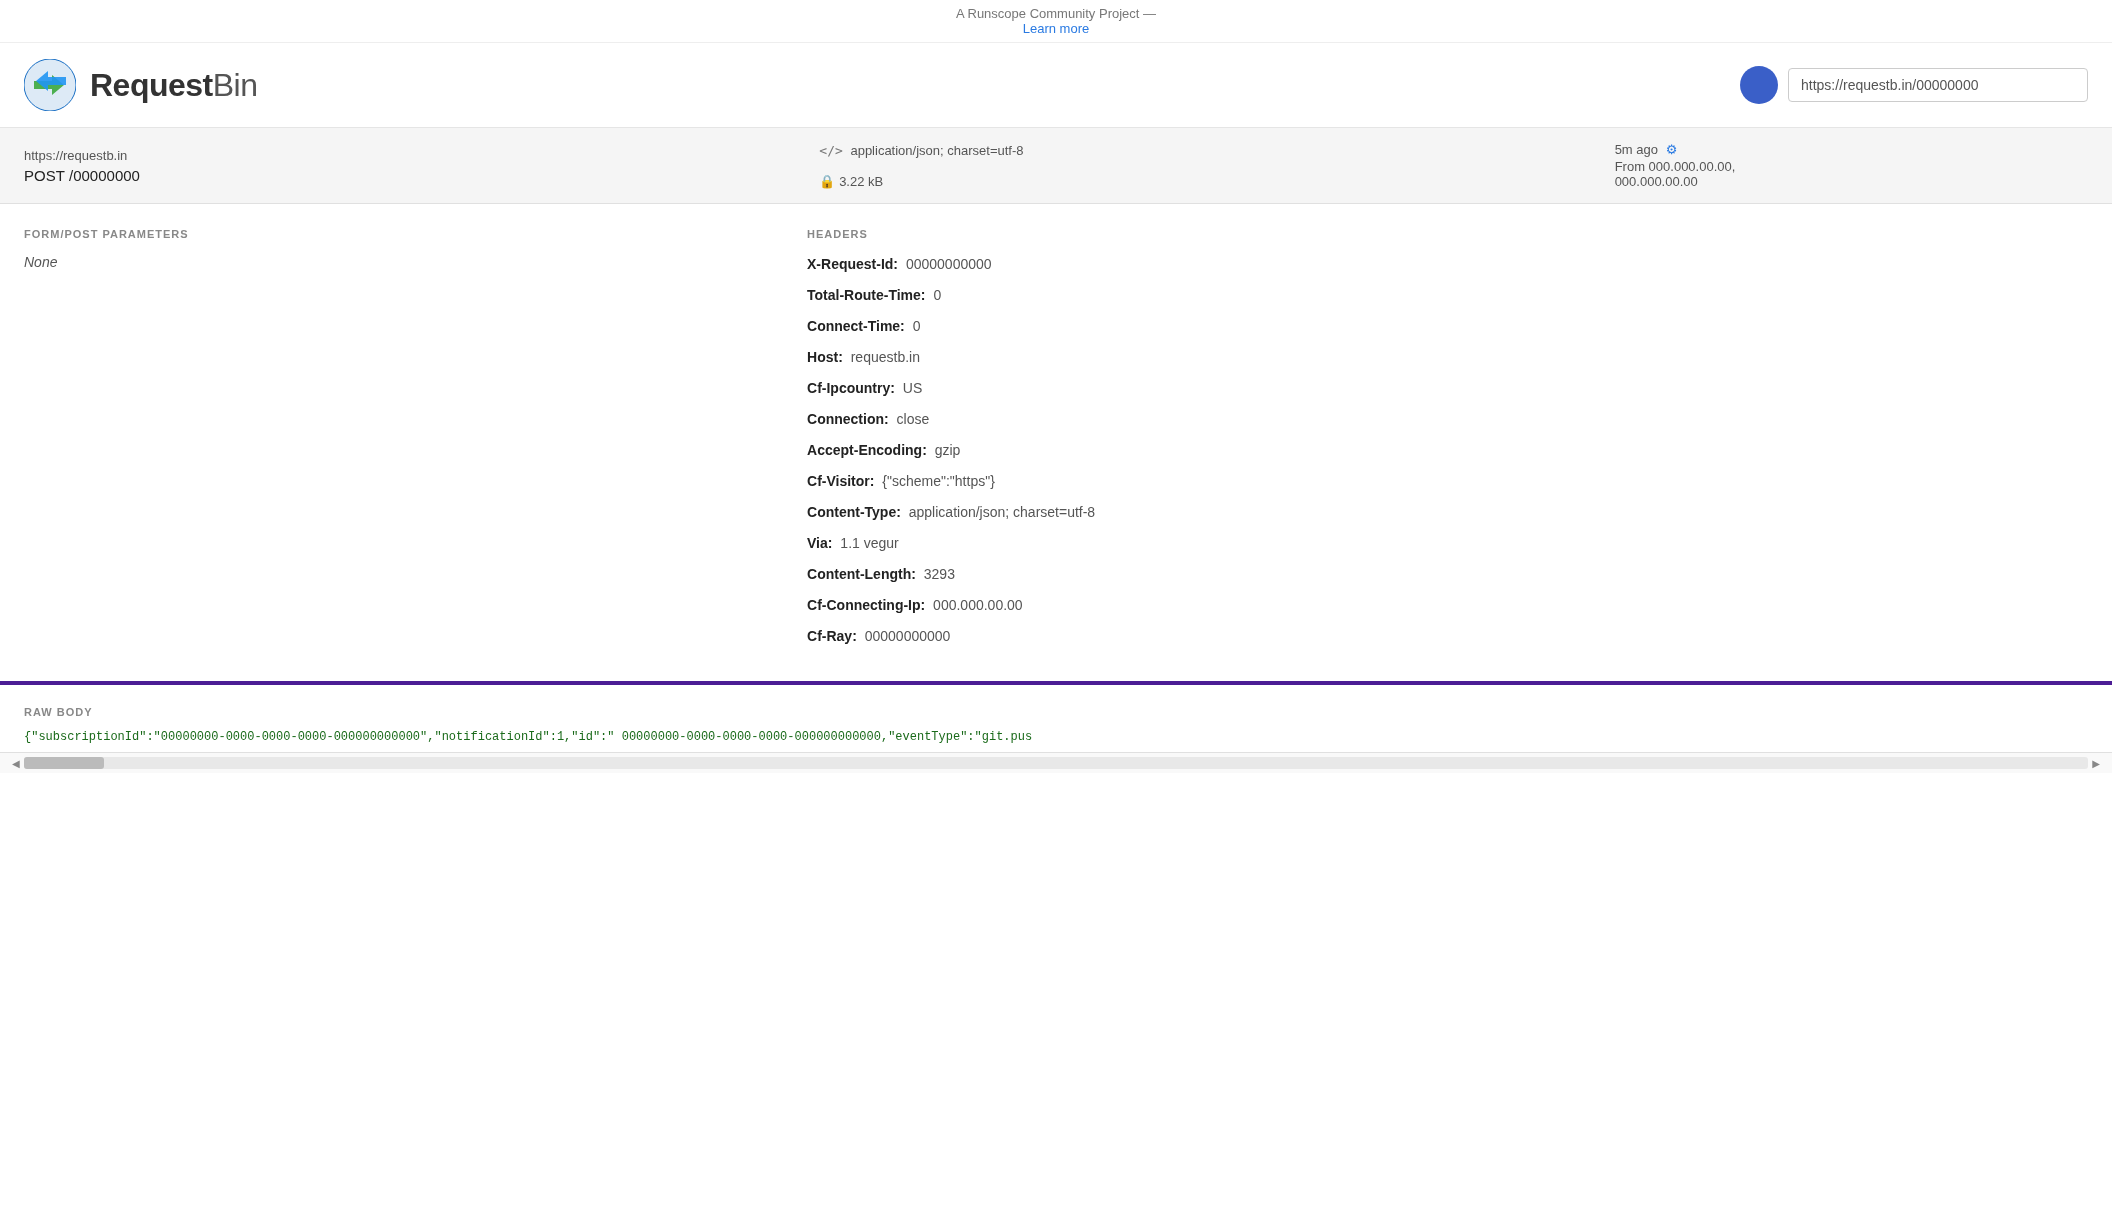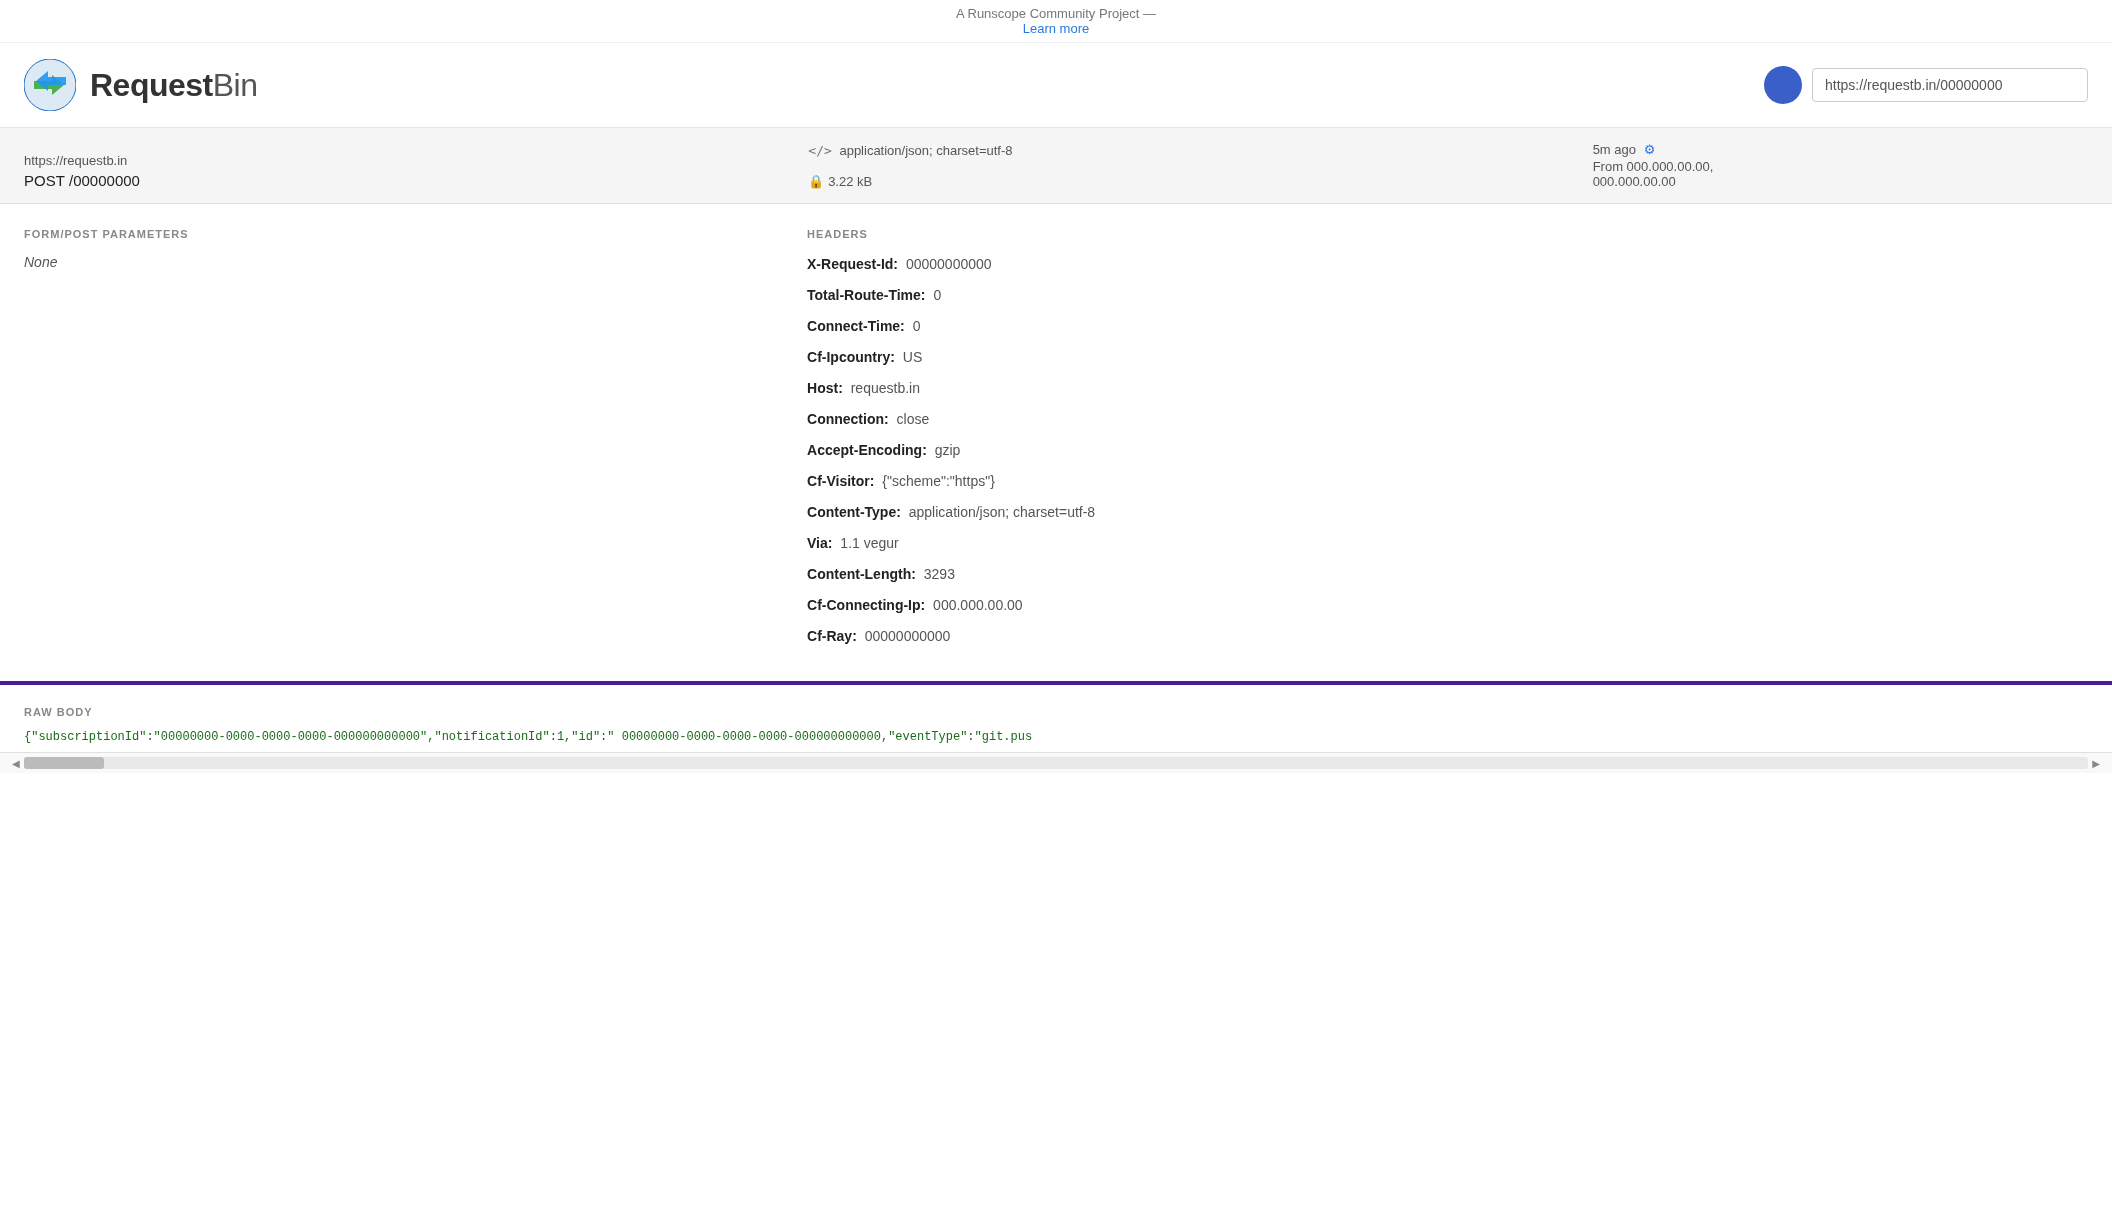--- a/index.html
+++ b/index.html
@@ -69,32 +69,32 @@
       height: 38px;
       border-radius: 50%;
       background: #3a5fc8;
     }
     .url-input {
       border: 1px solid #ccc;
       border-radius: 4px;
       padding: 8px 12px;
       font-size: 14px;
       color: #555;
-      width: 276px;
+      width: 300px;
       background: #fff;
     }
 
     
     .request-banner {
       background: #f5f5f5;
       border-bottom: 1px solid #e0e0e0;
       padding: 14px 24px;
       display: flex;
-      align-items: flex-end;
-      gap: 0;
+      align-items: center;
+      gap: 11px;
     }
     .banner-col {
       flex: 1;
     }
     .banner-col:first-child {
       flex: 0 0 38%;
     }
     .banner-col:nth-child(2) {
       flex: 0 0 38%;
     }
@@ -307,22 +307,22 @@
     <div class="section-title">FORM/POST PARAMETERS</div>
     <div class="none-label">None</div>
   </div>
   <div class="right-panel">
     <div class="section-title">HEADERS</div>
     <div id="headers-list">
 
     <div class="header-row"><span class="header-key">X-Request-Id:</span><span class="header-val"> 00000000000</span></div>
         <div class="header-row"><span class="header-key">Total-Route-Time:</span><span class="header-val"> 0</span></div>
         <div class="header-row"><span class="header-key">Connect-Time:</span><span class="header-val"> 0</span></div>
+        <div class="header-row"><span class="header-key">Host:</span><span class="header-val"> requestb.in</span></div>
         <div class="header-row"><span class="header-key">Cf-Ipcountry:</span><span class="header-val"> US</span></div>
-        <div class="header-row"><span class="header-key">Host:</span><span class="header-val"> requestb.in</span></div>
         <div class="header-row"><span class="header-key">Connection:</span><span class="header-val"> close</span></div>
         <div class="header-row"><span class="header-key">Accept-Encoding:</span><span class="header-val"> gzip</span></div>
         <div class="header-row"><span class="header-key">Cf-Visitor:</span><span class="header-val"> {"scheme":"https"}</span></div>
         <div class="header-row"><span class="header-key">Content-Type:</span><span class="header-val"> application/json; charset=utf-8</span></div>
         <div class="header-row"><span class="header-key">Via:</span><span class="header-val"> 1.1 vegur</span></div>
         <div class="header-row"><span class="header-key">Content-Length:</span><span class="header-val"> 3293</span></div>
         <div class="header-row"><span class="header-key">Cf-Connecting-Ip:</span><span class="header-val"> 000.000.00.00</span></div>
         <div class="header-row"><span class="header-key">Cf-Ray:</span><span class="header-val"> 00000000000</span></div>
       </div>
   </div>

